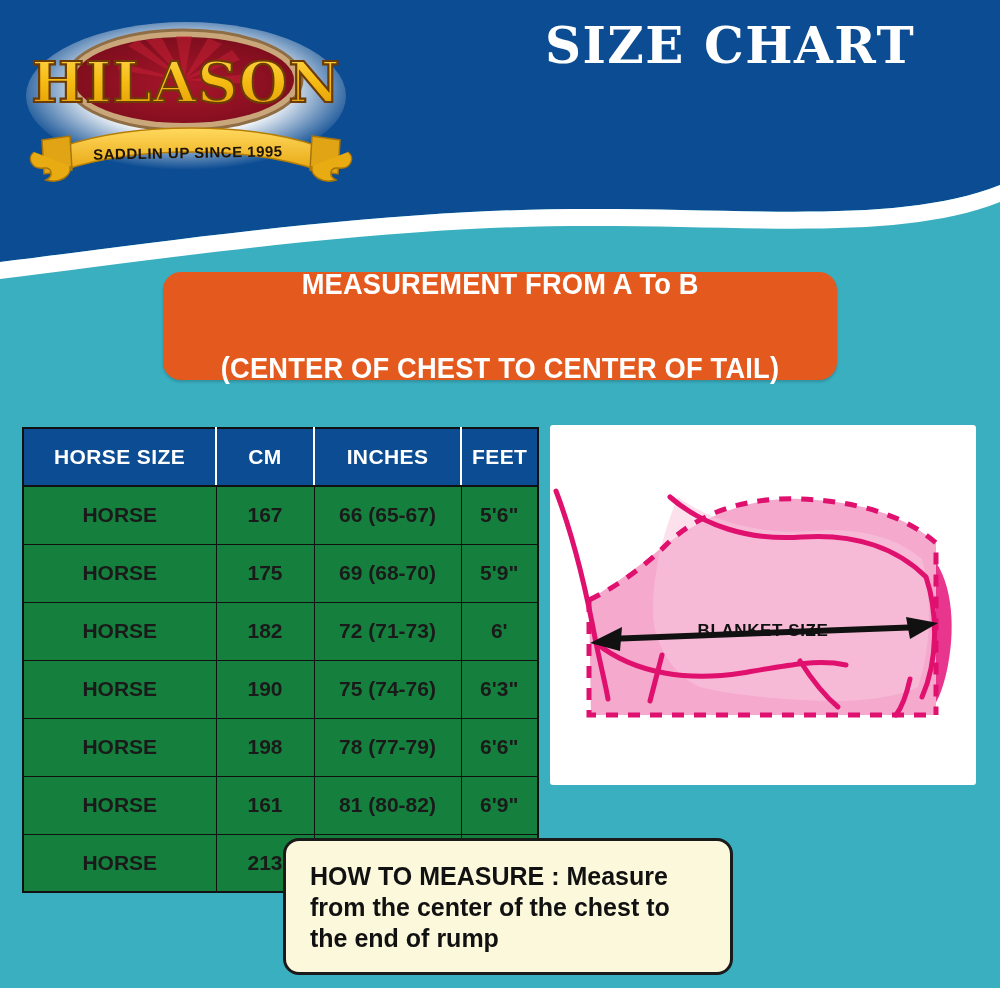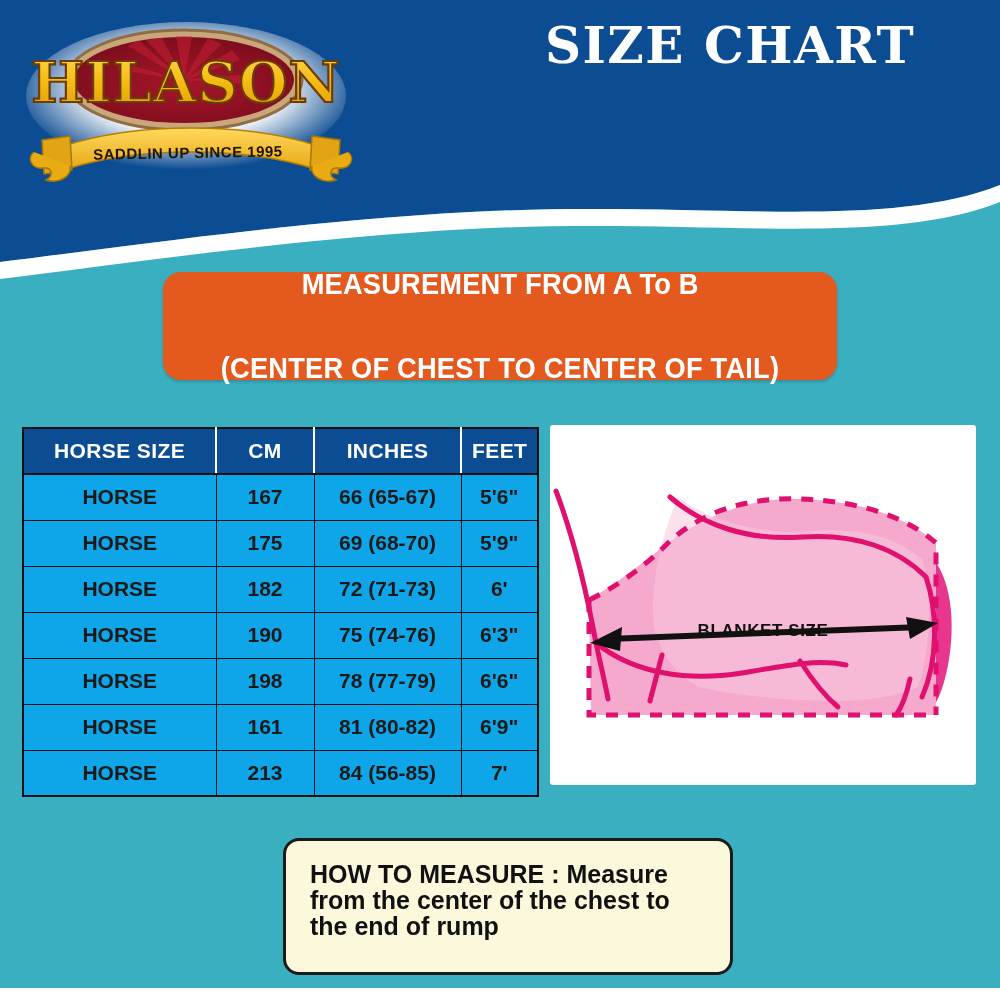--- a/index.html
+++ b/index.html
@@ -87,36 +87,36 @@
     width: 515px;
     border-collapse: collapse;
     border: 2px solid #111111;
     background: #ffffff;
     table-layout: fixed;
   }
   .size-table th, .size-table td {
     border: 1.5px solid #111111;
     text-align: center;
     font-weight: bold;
-    height: 46px;
+    height: 58px;
     padding: 0 10px;
   }
   .size-table thead th {
     background: #0c4c92;
     color: #ffffff;
     font-size: 21px;
     letter-spacing: 0.4px;
     border-color: #0c4c92;
     border-bottom: 2px solid #111111;
   }
   .size-table thead th + th { border-left: 2px solid #ffffff; }
   .size-table tbody td {
     color: #1a1a1a;
     font-size: 21px;
-    background: #0ea5e9;
+    background: #15803d;
   }
   .col-size  { width: 193px; }
   .col-cm    { width: 98px; }
   .col-in    { width: 147px; }
   .col-ft    { width: 77px; }
 
   
   .diagram-card {
     position: absolute;
     left: 550px; top: 425px;
@@ -145,21 +145,21 @@
     width: 450px; height: 137px;
     background: #fbf8dc;
     border: 3px solid #1a1a1a;
     border-radius: 16px;
     padding: 20px 24px 0 24px;
   }
   .howto-text {
     font-family: "Liberation Sans", sans-serif;
     font-weight: bold;
     font-size: 25px;
-    line-height: 26px;
+    line-height: 31px;
     color: #111111;
   }
 
   .bottom-strip {
     position: absolute;
     left: 0; top: 988px; width: 1000px; height: 12px;
     background: #ffffff;
   }
 </style>
 </head>

